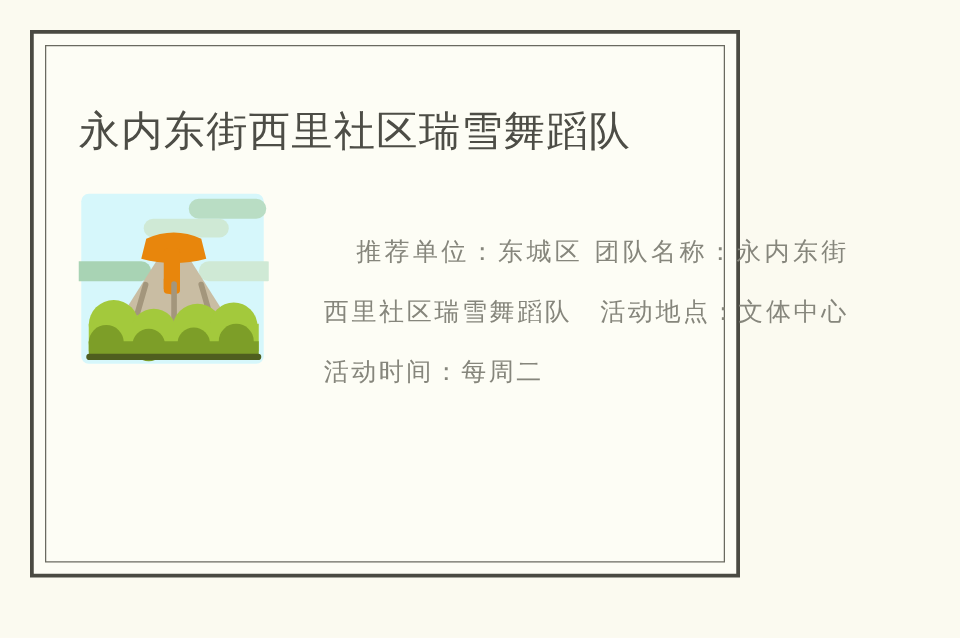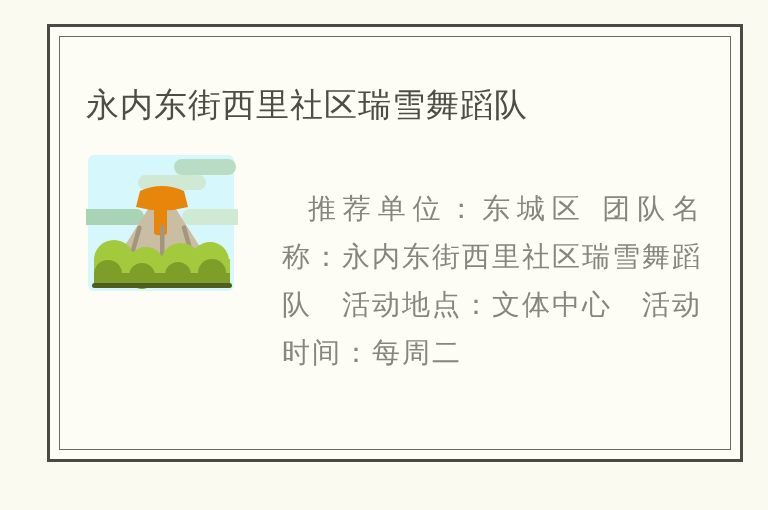--- a/index.html
+++ b/index.html
@@ -19,26 +19,25 @@
     position: absolute;
     left: 0; top: 0;
     width: 768px;
     height: 510px;
     background: #fbfaf0;
   }
   .frame-outer {
     position: absolute;
     left: 24px;
     top: 24px;
-    width: 696px;      
+    width: 568px;      
     height: 438px;
     border: 3px solid #4a4a42;
     background: #fdfdf5;
     box-sizing: border-box;
-    margin-left: 23px;
   }
   .frame-inner {
     position: absolute;
     left: 9px;
     top: 9px;
     right: 9px;
     bottom: 9px;
     border: 1px solid #6a6a60;
     box-sizing: border-box;
   }
@@ -74,21 +73,21 @@
   }
   .thumb-svg { display: block; width: 152px; height: 152px; }
 
   
   .desc {
     position: absolute;
     left: 196px;
     top: 10px;
     width: 420px;
     color: #86867c;
-    font-size: 28px;
+    font-size: 20px;
     line-height: 48px;
     letter-spacing: 2px;
     text-indent: 26px;
     text-align: justify;
     font-family: "DejaVu Sans", "Liberation Sans", sans-serif;
     word-break: break-all;
   }
 </style>
 </head>
 <body>

